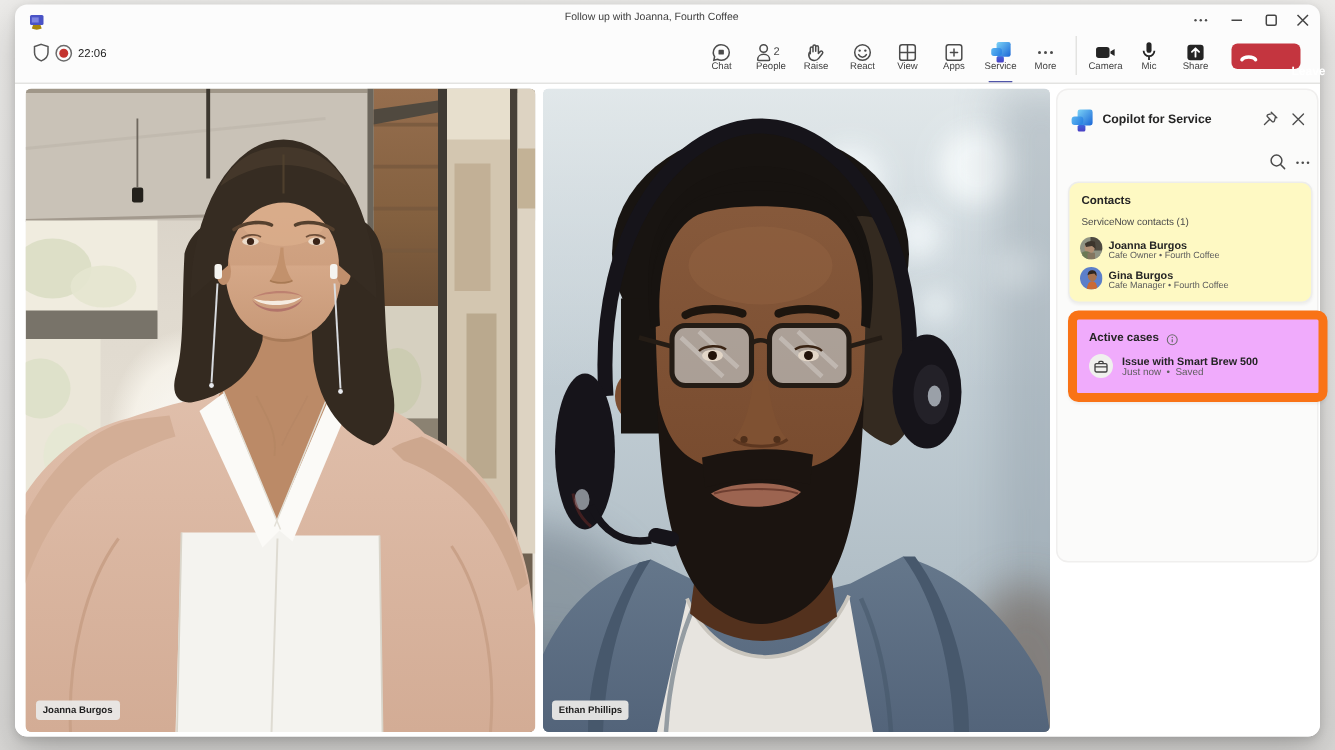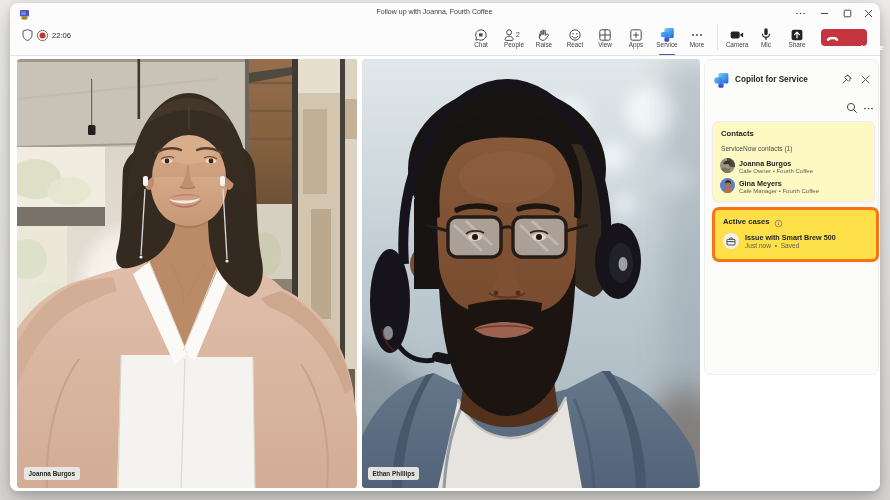--- a/index.html
+++ b/index.html
@@ -431,25 +431,25 @@
               <circle cx="7.5" cy="7.5" r="7.5"></circle>
             </clipPath>
           </defs>
         <g clip-path="url(#av2c)">
           <rect width="15" height="15" fill="#5c7fc9"></rect>
           <ellipse cx="8.2" cy="6" rx="3" ry="3.6" fill="#a8734f"></ellipse>
           <path d="M5 5.5 Q5.4 1.8 8.6 2.2 Q11.4 2.6 11 6.2 L9.6 4.4 6.4 4.8 Z" fill="#2e2620"></path>
           <path d="M4.5 15 Q5 9.5 8 9.5 Q11.5 9.5 11.5 15 Z" fill="#c96a35"></path>
         </g>
       </svg>
-      <div class="abs" style="left:26px;top:56.5px;font-size:7.2px;font-weight:bold;color:#242424;">Gina Meyers</div>
+      <div class="abs" style="left:26px;top:56.5px;font-size:7.2px;font-weight:bold;color:#242424;">Gina Burgos</div>
       <div class="abs" style="left:26px;top:66px;font-size:6px;color:#5d5d5d;">Cafe Manager • Fourth Coffee</div>
     </div>
 
-    <div class="abs" style="left:7px;top:147px;width:161px;height:49px;background:#fde047;border:3px solid #f97316;border-radius:7px;box-shadow:0 1px 2px rgba(0,0,0,.05);">
+    <div class="abs" style="left:7px;top:147px;width:161px;height:49px;background:#f0abfc;border:6px solid #f97316;border-radius:7px;box-shadow:0 1px 2px rgba(0,0,0,.05);">
       <div class="abs" style="left:8px;top:7px;font-size:7.7px;font-weight:bold;color:#242424;">Active cases</div>
       <svg class="abs" style="left:59px;top:8.5px;" width="9" height="9" viewBox="0 0 9 9">
           <circle cx="4.5" cy="4.5" r="3.3" fill="none" stroke="#6b6b6b" stroke-width=".7"></circle>
           <path d="M4.5 4.2 V6.2" stroke="#6b6b6b" stroke-width=".8"></path>
           <circle cx="4.5" cy="3" r=".5" fill="#6b6b6b"></circle>
         </svg>
       <div class="abs" style="left:8px;top:23px;width:16px;height:16px;border-radius:50%;background:#f0f0ee;"></div>
       <svg class="abs" style="left:11px;top:26.5px;" width="10" height="9" viewBox="0 0 10 9">
           <rect x="1" y="2.4" width="8" height="5.6" rx="1" fill="none" stroke="#424242" stroke-width=".9"></rect>
           <path d="M3.6 2.4 V1.6 a.7.7 0 0 1 .7-.7 h1.4 a.7.7 0 0 1 .7.7 V2.4 M1 4.6 H9 M4.2 4.6 h1.6" fill="none" stroke="#424242" stroke-width=".9"></path>

